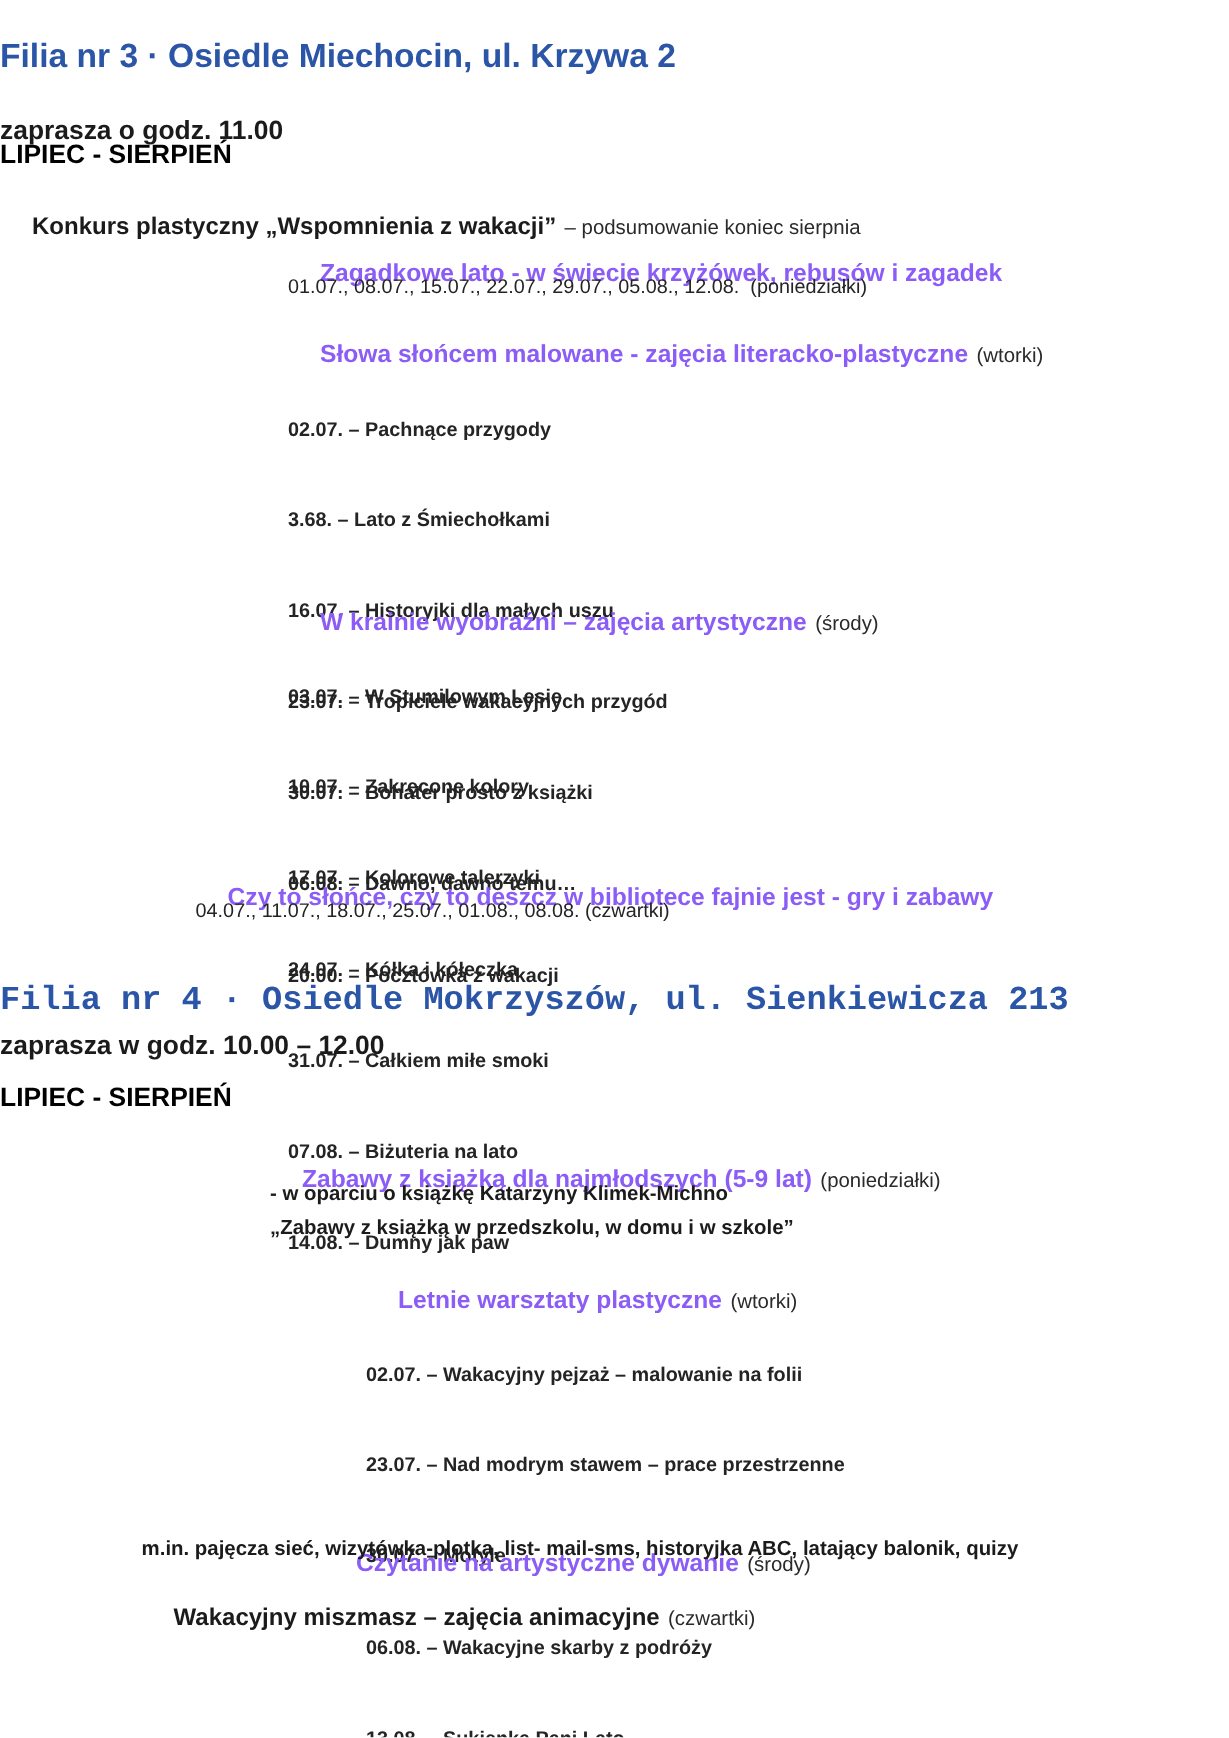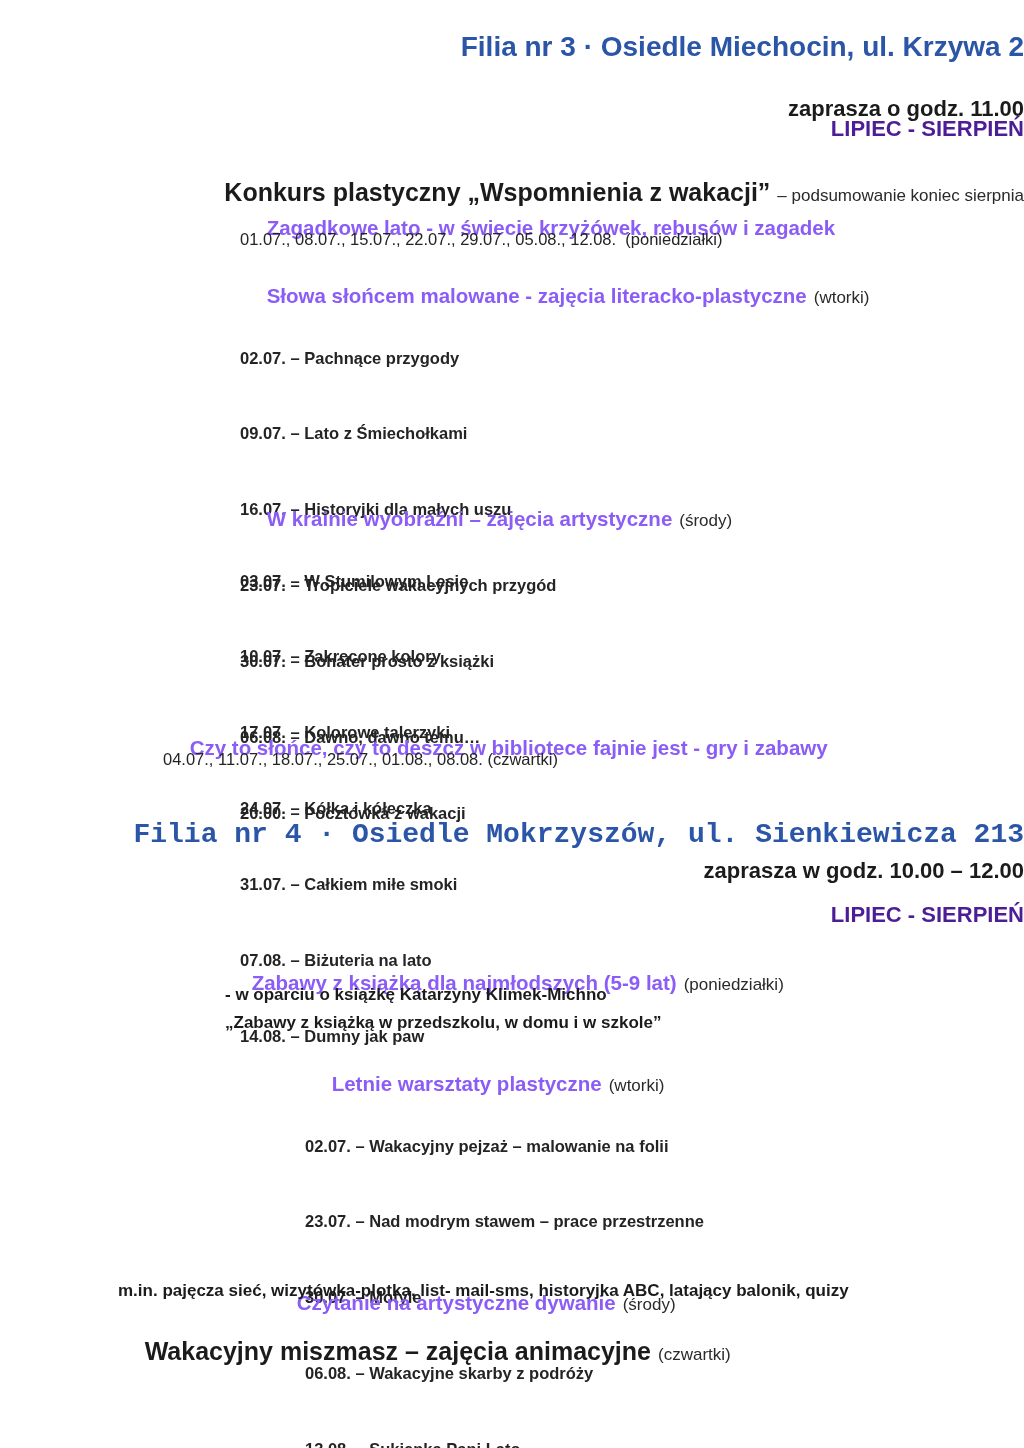--- a/index.html
+++ b/index.html
@@ -2,28 +2,28 @@
 <html lang="pl"><head>
 <meta charset="utf-8">
 <style>
   html,body { margin:0; padding:0; background:#ffffff; }
   .page {
     position:relative; width:1024px; height:1448px; margin:0 auto;
     background:#ffffff; overflow:hidden;
     font-family:"Liberation Sans", sans-serif; color:#1d1d1d;
   }
   .abs { position:absolute; white-space:pre; line-height:1.2; }
-  .c { left:0; width:100%; text-align:right; }
+  .c { left:0; width:100%; text-align:left; }
   .blue1 { color:#2b55a6; }
-  .blue2 { color:#4c1d95; }
+  .blue2 { color:#000000; }
   .t-branch { font-size:28px; font-weight:bold; }
   .t-sub    { font-size:22px; font-weight:bold; color:#1b1b1b; }
   .t-period { font-size:22px; font-weight:bold; }
   .ph   { font-size:20.5px; font-weight:bold; color:#8b5cf6; }
-  .ph-lg{ font-size:25px; font-weight:bold; color:#1b1b1b; }
+  .ph-lg{ font-size:20px; font-weight:bold; color:#1b1b1b; }
   .pday { font-size:17px; font-weight:normal; color:#2a2a2a; margin-left:7px; }
   .t-item { font-size:16.5px; color:#242424; }
   .list { line-height:25.3px;font-weight:bold; }
   .list div { white-space:pre; }
   .b17 { font-size:17px; font-weight:bold; color:#1b1b1b; line-height:1.25; }
 </style>
 </head>
 <body>
 
 <div class="page">
@@ -42,21 +42,21 @@
     <div class="abs" style="top:197px; left:240px;">
       <span class="ph">Zagadkowe lato - w świecie krzyżówek, rebusów i zagadek</span>
     </div>
     <div class="abs t-item" style="top:230px; left:240px;">01.07., 08.07., 15.07., 22.07., 29.07., 05.08., 12.08.  (poniedziałki)</div>
 
     <div class="abs" style="top:265px; left:240px;">
       <span class="ph">Słowa słońcem malowane - zajęcia literacko-plastyczne</span><span class="pday">(wtorki)</span>
     </div>
     <div class="abs list" style="top:295px; left:240px;">
       <div class="t-item">02.07. – Pachnące przygody</div>
-      <div class="t-item">09.07. – Lato z Śmiechołkami</div>
+      <div class="t-item">3.68. – Lato z Śmiechołkami</div>
       <div class="t-item">16.07. – Historyjki dla małych uszu</div>
       <div class="t-item">23.07. – Tropiciele wakacyjnych przygód</div>
       <div class="t-item">30.07. – Bohater prosto z książki</div>
       <div class="t-item">06.08. – Dawno, dawno temu…</div>
       <div class="t-item">20.00. – Pocztówka z wakacji</div>
     </div>
 
     <div class="abs" style="top:488px; left:240px;">
       <span class="ph">W krainie wyobraźni – zajęcia artystyczne</span><span class="pday">(środy)</span>
     </div>

